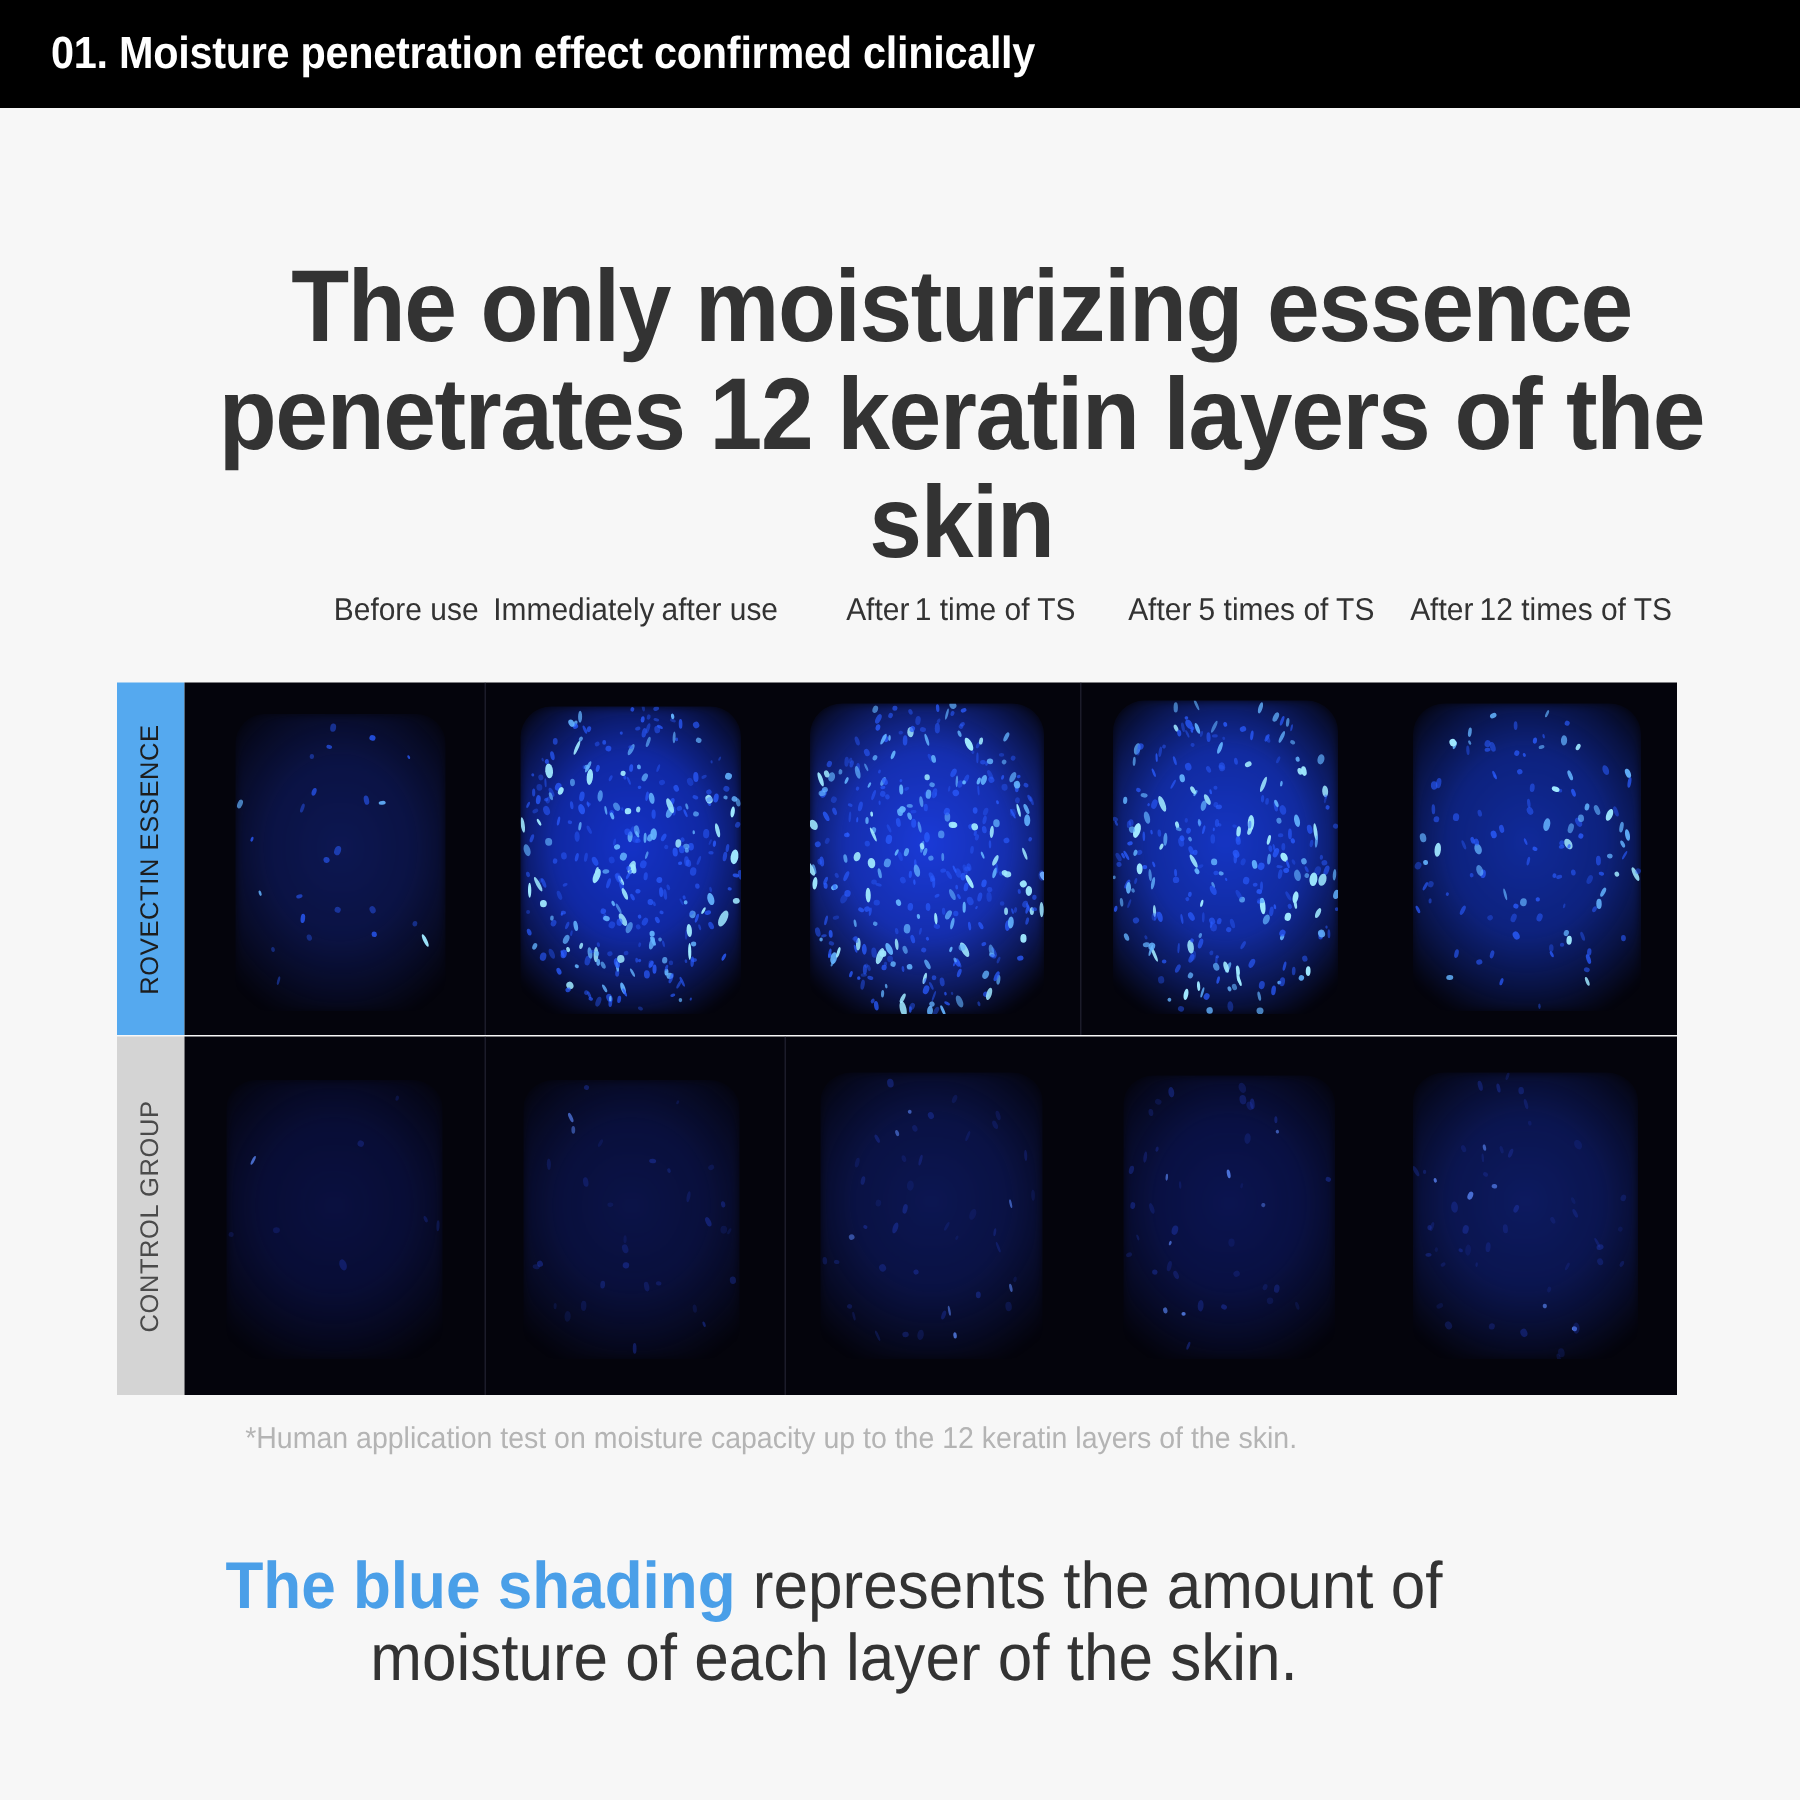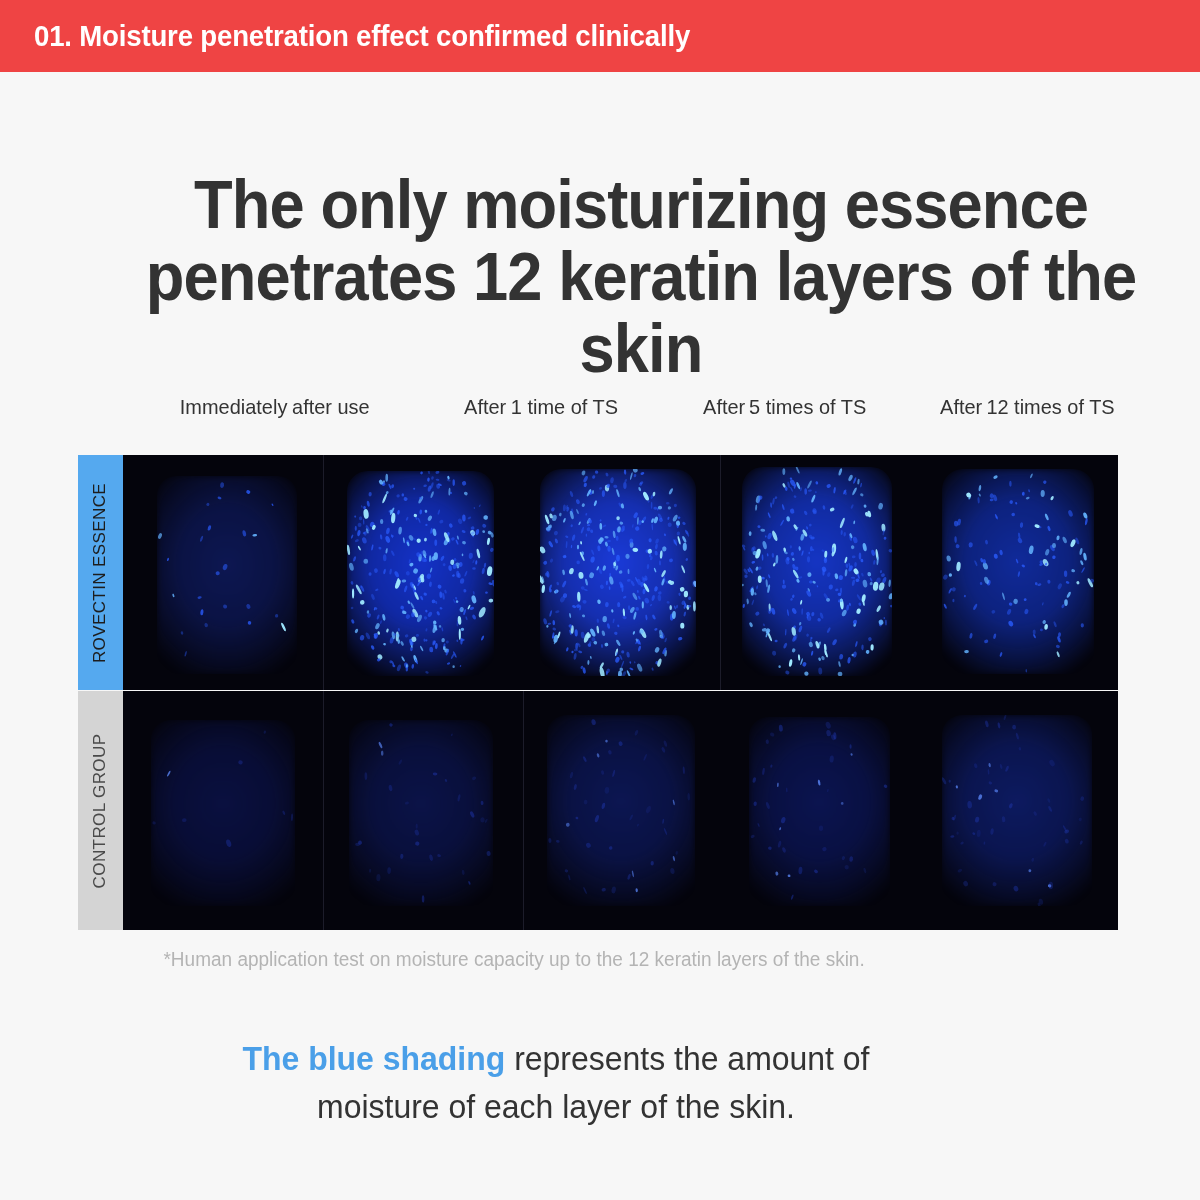--- a/index.html
+++ b/index.html
@@ -15,21 +15,21 @@
     overflow: hidden;
     position: relative;
   }
 
   
   #header-bar {
     position: absolute;
     left: 0; top: 0;
     width: 1200px;
     height: 72px;
-    background: #ef4444;
+    background: #000000;
     display: flex;
     align-items: center;
   }
   #header-title {
     margin-left: 34px;
     color: #ffffff;
     font-size: 30px;
     font-weight: 700;
     letter-spacing: -0.2px;
     transform: scaleX(0.92);
@@ -157,39 +157,43 @@
   #footnote span { display: inline-block; transform: scaleX(0.95); }
 
   
   #caption {
     position: absolute;
     left: 0;
     top: 1034px;
     width: 1112px;
     text-align: center;
     color: #333333;
-    font-size: 34px;
+    font-size: 44px;
     line-height: 48px;
   }
   #caption .cap-line { display: block; transform: scaleX(0.94); }
   #caption .accent { color: #4a9fe8; font-weight: 700; }
 </style>
 </head>
 <body>
 
 <div id="header-bar">
   <div id="header-title">01. Moisture penetration effect confirmed clinically</div>
 </div>
 
 <div id="headline">
   <span class="hl-line">The only moisturizing essence</span>
   <span class="hl-line">penetrates 12 keratin layers of the skin</span>
 </div>
 
 <div id="column-headers">
+  <div class="col-head">
+    <span></span>
+    <span>Before use</span>
+  </div>
   <div class="col-head">
     <span>Immediately</span>
     <span>after use</span>
   </div>
   <div class="col-head">
     <span>After</span>
     <span>1 time of TS</span>
   </div>
   <div class="col-head">
     <span>After</span>

